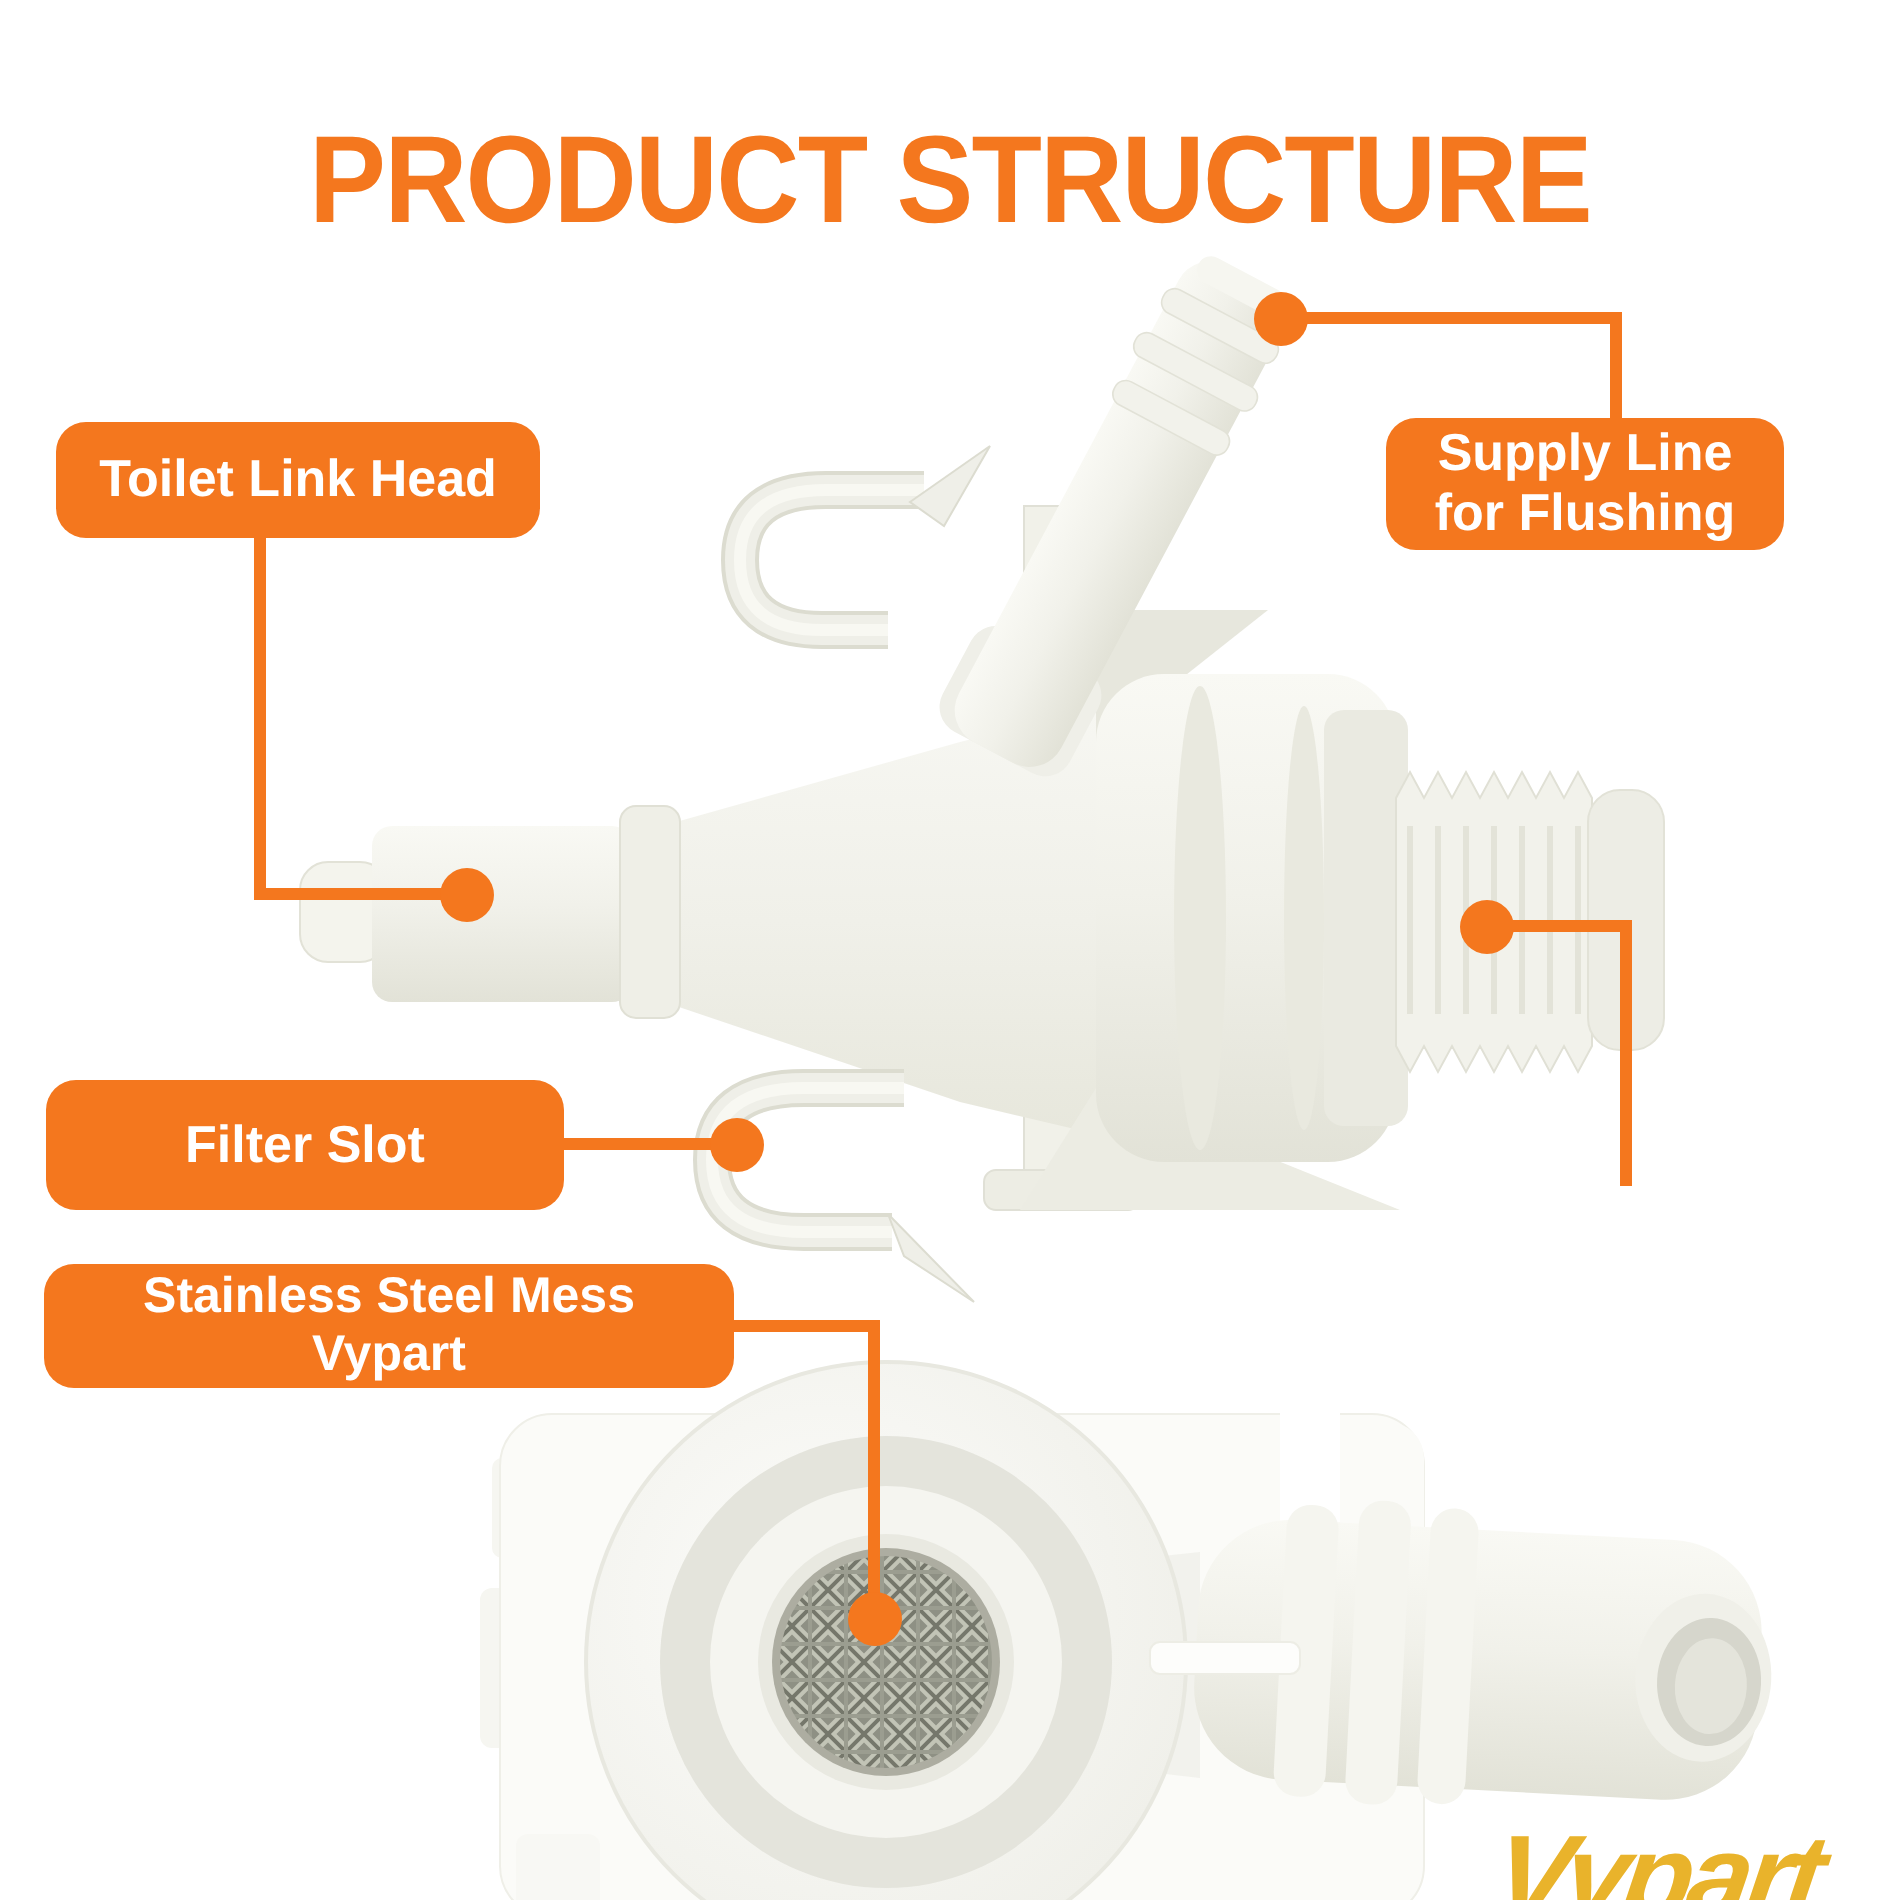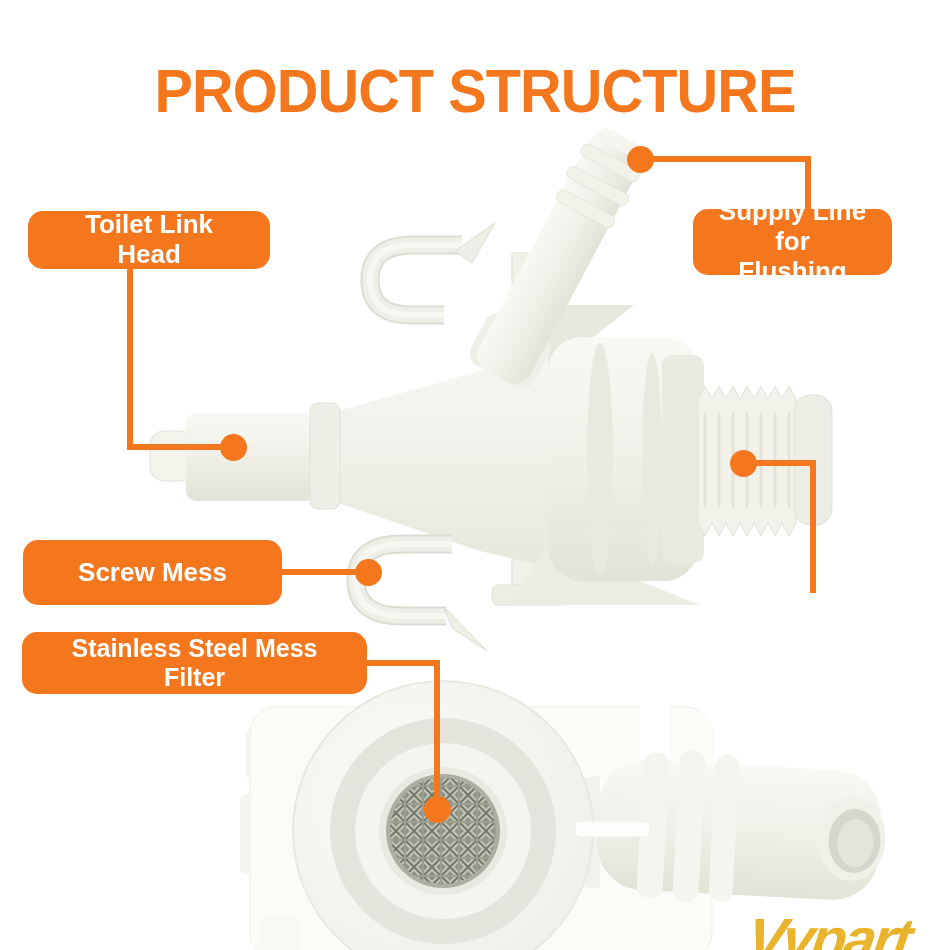--- a/index.html
+++ b/index.html
@@ -12,21 +12,21 @@
     position:absolute; left:0; top:16px; width:950px; text-align:center;
     font-size:62px; font-weight:bold; letter-spacing:-1px;
     color:var(--accent,#F4771E);
     transform:scaleX(.93); transform-origin:center;
   }
   .svg-layer{ position:absolute; left:0; top:0; z-index:1; }
   .label-box{
     position:absolute; z-index:3; background:var(--accent,#F4771E);
     border-radius:15px; color:#fff; font-weight:bold; font-size:26px;
     display:flex; align-items:center; justify-content:center; text-align:center;
-    line-height:1.15; padding:4px 25px;
+    line-height:1.15; padding:4px 10px;
   }
   .seg{ position:absolute; z-index:2; background:var(--accent,#F4771E); }
   .dot{
     position:absolute; z-index:2; width:27px; height:27px; border-radius:50%;
     background:var(--accent,#F4771E);
   }
   .brand-logo{
     position:absolute; z-index:3; left:748px; top:866px; width:195px;
     font-size:58px; font-weight:bold; font-style:italic; letter-spacing:-3px;
     transform:skewX(-8deg);
@@ -168,19 +168,19 @@
   <div class="seg" style="left:810px; top:421px; width:6px; height:133px;"></div>
 
   <div class="seg" style="left:364px; top:621px; width:74px; height:6px;"></div>
   <div class="seg" style="left:434px; top:621px; width:6px; height:152px;"></div>
   <div class="dot" style="left:424px; top:757px;"></div>
 
   <div class="label-box" style="left:28px; top:172px; width:242px; height:58px;">Toilet Link Head</div>
 
   <div class="label-box" style="left:693px; top:170px; width:199px; height:66px;">Supply Line for Flushing</div>
 
-  <div class="label-box" style="left:23px; top:501px; width:259px; height:65px;">Screw Mess</div>
+  <div class="label-box" style="left:23px; top:501px; width:259px; height:65px;">Filter Slot</div>
 
 
-  <div class="label-box" style="left:22px; top:593px; width:345px; height:62px; font-size:25px;">Stainless Steel Mess Filter</div>
+  <div class="label-box" style="left:22px; top:593px; width:345px; height:62px; font-size:25px;">Stainless Steel Mess Vypart</div>
 
   <div class="brand-logo">Vypart</div>
 </div>
 
 </body></html>

